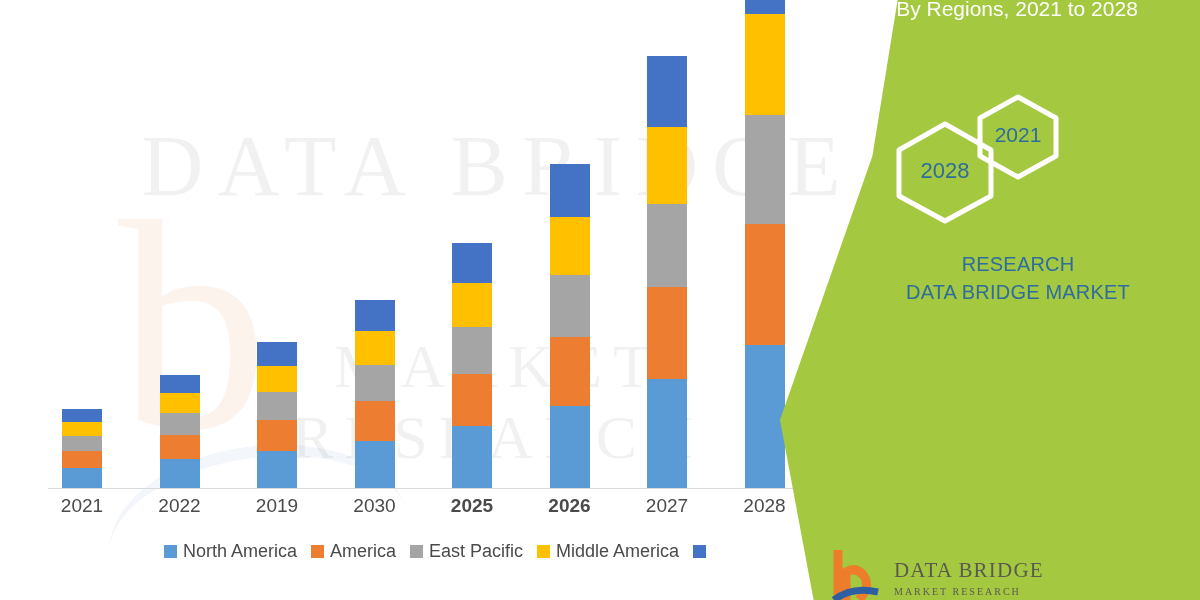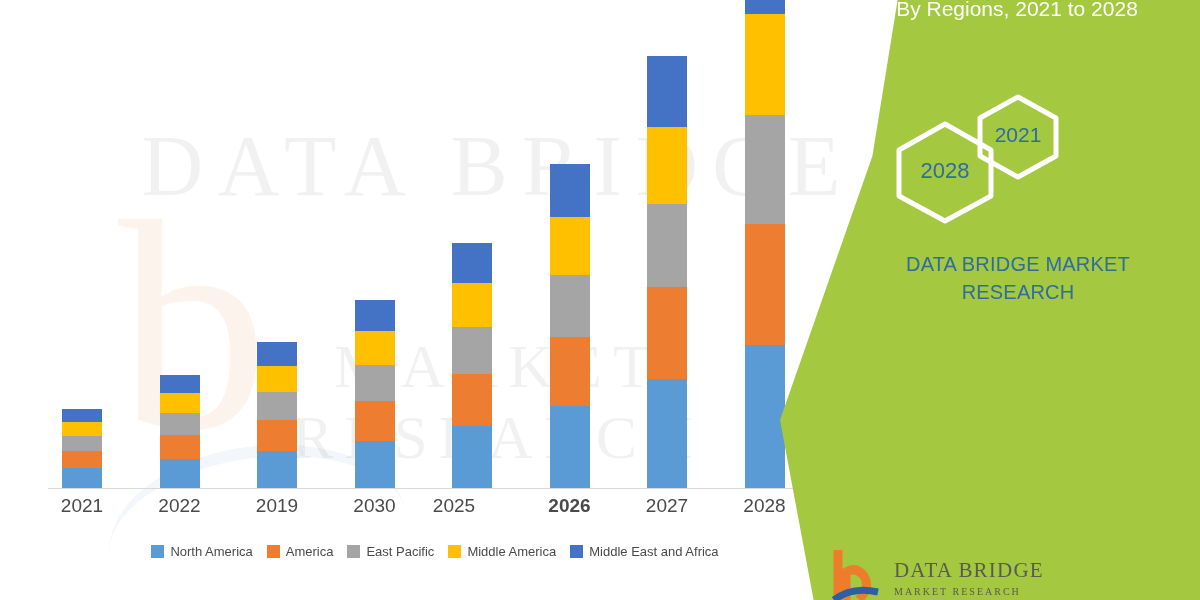--- a/index.html
+++ b/index.html
@@ -94,21 +94,21 @@
     color:#4a4a4a;font-size:19px;
   }
 
   
   .legend{
     position:absolute;left:40px;top:538px;width:790px;height:26px;
     display:flex;align-items:center;justify-content:center;gap:14px;
   }
   .leg-item{display:flex;align-items:center;gap:6px;}
   .leg-sw{width:13px;height:13px;display:block;}
-  .leg-tx{color:#4a4a4a;font-size:13px;white-space:nowrap;}
+  .leg-tx{color:#4a4a4a;font-size:18px;white-space:nowrap;}
 </style>
 </head>
 <body>
 
 <div id="page">
 
   <div class="wm">
     <div class="wm-b">b</div>
     <div class="wm-arc"></div>
     <div class="wm-line wm-1">DATA BRIDGE</div>
@@ -193,21 +193,21 @@
         </div>
       </div>
     <div class="axis-line"></div>
   </div>
 
   <div class="xlabels" id="xlabels">
       <div class="xlab" style="left: 0px;">2021</div>
       <div class="xlab" style="left: 97.5px;">2022</div>
       <div class="xlab" style="left: 195px;">2019</div>
       <div class="xlab" style="left: 292.5px;">2030</div>
-      <div class="xlab" style="left: 372px;">2025</div>
+      <div class="xlab" style="left: 390px; font-weight: bold;">2025</div>
       <div class="xlab" style="left: 487.5px; font-weight: bold;">2026</div>
       <div class="xlab" style="left: 585px;">2027</div>
       <div class="xlab" style="left: 682.5px;">2028</div>
     </div>
 
   <div class="legend" id="legend">
       <div class="leg-item">
         <span class="leg-sw" style="background: rgb(91, 155, 213);"></span>
         <span class="leg-tx">North America</span>
       </div>
@@ -218,21 +218,20 @@
       <div class="leg-item">
         <span class="leg-sw" style="background: rgb(165, 165, 165);"></span>
         <span class="leg-tx">East Pacific</span>
       </div>
       <div class="leg-item">
         <span class="leg-sw" style="background: rgb(255, 192, 0);"></span>
         <span class="leg-tx">Middle America</span>
       </div>
       <div class="leg-item">
         <span class="leg-sw" style="background: rgb(68, 114, 196);"></span>
-        <span class="leg-tx">Middle East and Africa</span>
       </div>
     </div>
 
   <div class="green-panel"></div>
 
   <div class="panel-title">By Regions, 2021 to 2028</div>
 
   <div class="hex-wrap">
     <div class="hex hex-small">
       <svg width="92" height="88" viewBox="0 0 92 88" aria-hidden="true">
@@ -242,22 +241,22 @@
     </div>
     <div class="hex hex-big">
       <svg width="110" height="105" viewBox="0 0 110 105" aria-hidden="true">
         <polygon points="55,4 101,30 101,76 55,101 9,76 9,30" fill="none" stroke="#ffffff" stroke-width="5" stroke-linejoin="round"></polygon>
       </svg>
       <div class="hex-label">2028</div>
     </div>
   </div>
 
   <div class="brand-block">
+    <div>RESEARCH</div>
     <div>DATA BRIDGE MARKET</div>
-    <div>RESEARCH</div>
   </div>
 
   <div class="logo">
     <div class="logo-mark">
       <svg width="48" height="54" viewBox="0 0 48 54" aria-hidden="true">
         <path d="M6 2 L6 50 L14 50 L14 22 Q24 16 32 26 Q38 36 30 46" fill="none" stroke="#ee7d2b" stroke-width="9" stroke-linecap="square"></path>
         <path d="M2 50 Q20 36 46 42" fill="none" stroke="#2e5fa3" stroke-width="7"></path>
       </svg>
     </div>
     <div class="logo-text">DATA BRIDGE</div>

